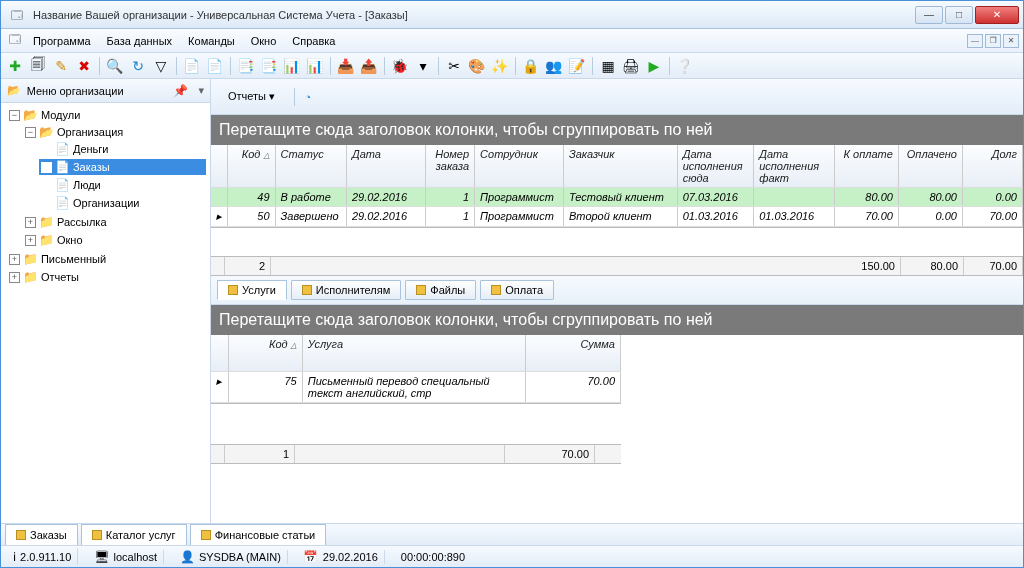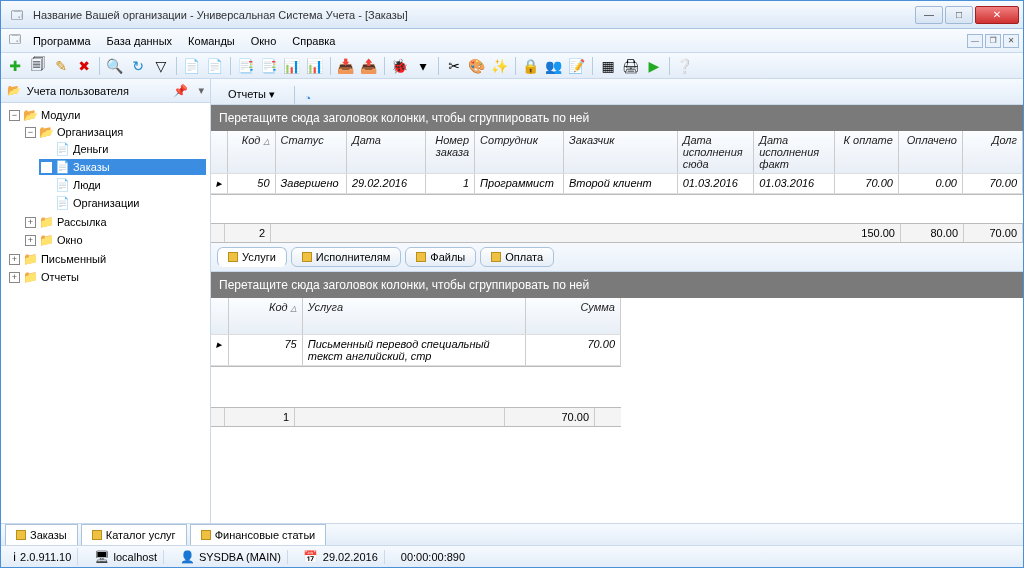--- a/index.html
+++ b/index.html
@@ -38,44 +38,44 @@
 .tree > ul { padding-left: 2px; }
 .tree li { padding: 1px 0; white-space: nowrap; }
 .tree .row { display: flex; align-items: center; gap: 3px; padding: 1px 2px; }
 .tree .row.selected { background: #3a8de0; color: #fff; }
 .tree .exp { width: 11px; height: 11px; border: 1px solid #888; font-size: 9px; line-height: 9px; text-align: center; color: #555; background:#fff;}
 .tree .exp.empty { border: none; }
 .tree .ico { font-size: 12px; }
 
 
 .right-pane { flex: 1; display: flex; flex-direction: column; min-width: 0; }
-.reports-bar { height: 26px; background: linear-gradient(#f6faff,#e3edf8); border-bottom: 1px solid #c9d8ea; display: flex; align-items: flex-end; padding: 0 8px; gap: 8px; }
+.reports-bar { height: 36px; background: linear-gradient(#f6faff,#e3edf8); border-bottom: 1px solid #c9d8ea; display: flex; align-items: center; padding: 0 8px; gap: 8px; }
 .reports-btn { padding: 2px 8px; border: 1px solid transparent; display:flex;align-items:center;gap:4px;}
 .clock { color:#3a8de0; }
 
 
-.groupbar { background: #7a7a7a; color: #fff; padding: 6px 8px; font-size: 12px; }
+.groupbar { background: #7a7a7a; color: #fff; padding: 6px 8px; font-size: 16px; }
 .grid { border-bottom: 1px solid #bbb; }
 .grid table { width: 100%; border-collapse: collapse; }
 .grid th, .grid td { border-right: 1px solid #ccc; border-bottom: 1px solid #ddd; padding: 3px 5px; text-align: left; vertical-align: top; font-style: italic; }
 .grid th { background: linear-gradient(#fbfdff,#e8eef6); font-weight: normal; color: #222; height: 36px; }
 .grid td.num, .grid th.num { text-align: right; }
 .grid tr.highlight td { background: #c6f0c6; }
 .grid tr.row td { background: #fff; }
 .rowmark { width: 14px; text-align:center; }
 .sort-ind { font-size: 8px; color:#666; margin-left:3px;}
 
 .summary-row { display:flex; border-top:1px solid #bbb; border-bottom:1px solid #bbb; background:#f4f4f4; }
 .summary-row .cell { border-right:1px solid #ccc; padding:3px 5px; text-align:right; }
 
 .search-hint { padding: 5px 8px; color:#666; background:#fff; border-bottom:1px solid #ccc; }
 
 
 .detail-tabs { display:flex; gap:4px; padding:4px 6px; background:linear-gradient(#f6faff,#e8f0f9); border-bottom:1px solid #c9d8ea;}
-.dtab { padding:3px 10px; border:1px solid #aac3dd; background:linear-gradient(#fefefe,#e6eef7); border-radius:6px; display:flex;align-items:center;gap:4px;}
+.dtab { padding:3px 10px; border:1px solid #aac3dd; background:linear-gradient(#fefefe,#e6eef7); border-radius:1px; display:flex;align-items:center;gap:4px;}
 .dtab.active { background:#fff; border-bottom-color:#fff; }
 .dtab .dot{width:10px;height:10px;background:#f0c040;border:1px solid #b89020;display:inline-block;}
 
 .detail-grid th, .detail-grid td { font-size:11px; }
 
 
 .bottom-tabs { height: 22px; background: linear-gradient(#f6faff,#e3edf8); border-top:1px solid #c9d8ea; display:flex; align-items:stretch; padding:0 4px; gap:3px;}
 .btab { padding:3px 10px; border:1px solid #aac3dd; border-bottom:none; background:#fff; display:flex;align-items:center;gap:4px;}
 .btab .dot{width:10px;height:10px;background:#f0c040;border:1px solid #b89020;}
 
@@ -151,21 +151,21 @@
     <span class="tool-icon" style="color:#2a2;">▶</span>
     <span class="tool-sep"></span>
     <span class="tool-icon" style="color:#28c;">❔</span>
   </div>
 
   <div class="body-row">
 
     <div class="left-pane">
       <div class="usermenu-hdr">
         <span class="ico">📂</span>
-        <span>Учета пользователя</span>
+        <span>Меню организации</span>
         <span class="pin-icon">📌</span>
         <span style="margin-left:4px;color:#666;">▾</span>
       </div>
       <div class="tree">
         <ul>
           <li>
             <div class="row">
                 <span class="exp">−</span>
                 <span class="ico">📂</span>
                 <span>Модули</span>
@@ -265,20 +265,34 @@
               <th style="width:86px;">Сотрудник</th>
               <th style="width:110px;">Заказчик</th>
               <th style="width:74px;">Дата исполнения сюда</th>
               <th style="width:78px;">Дата исполнения факт</th>
               <th class="num" style="width:62px;">К оплате</th>
               <th class="num" style="width:62px;">Оплачено</th>
               <th class="num" style="width:58px;">Долг</th>
             </tr>
           </thead>
           <tbody>
+            <tr class="highlight">
+              <td class="rowmark"></td>
+              <td class="num">49</td>
+              <td>В работе</td>
+              <td>29.02.2016</td>
+              <td class="num">1</td>
+              <td>Программист</td>
+              <td>Тестовый клиент</td>
+              <td>07.03.2016</td>
+              <td></td>
+              <td class="num">80.00</td>
+              <td class="num">80.00</td>
+              <td class="num">0.00</td>
+            </tr>
             <tr class="row">
               <td class="rowmark">▸</td>
               <td class="num">50</td>
               <td>Завершено</td>
               <td>29.02.2016</td>
               <td class="num">1</td>
               <td>Программист</td>
               <td>Второй клиент</td>
               <td>01.03.2016</td>
               <td>01.03.2016</td>

